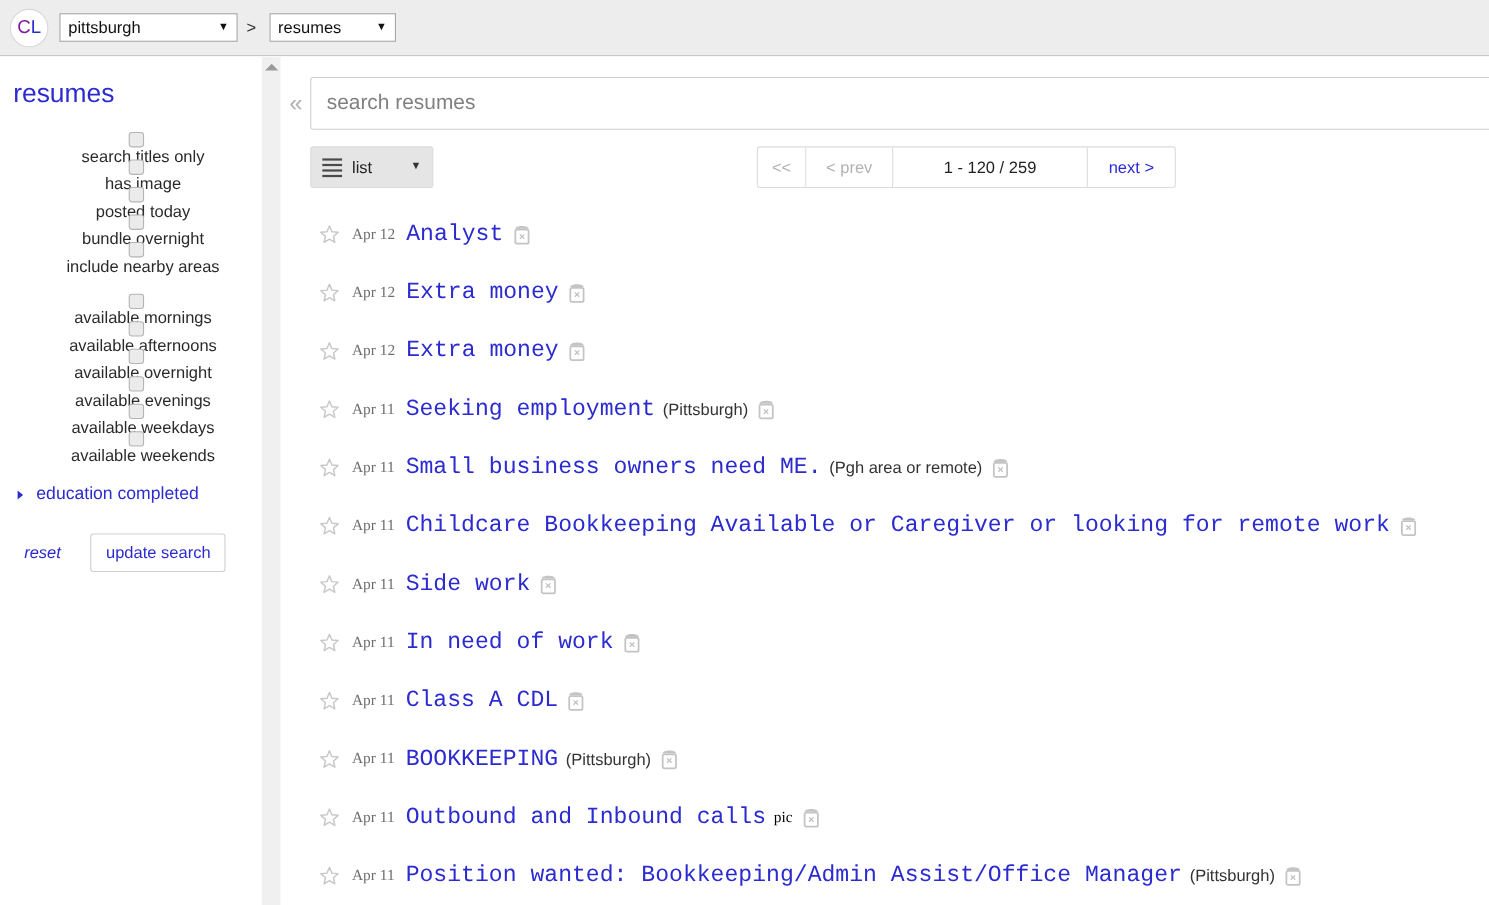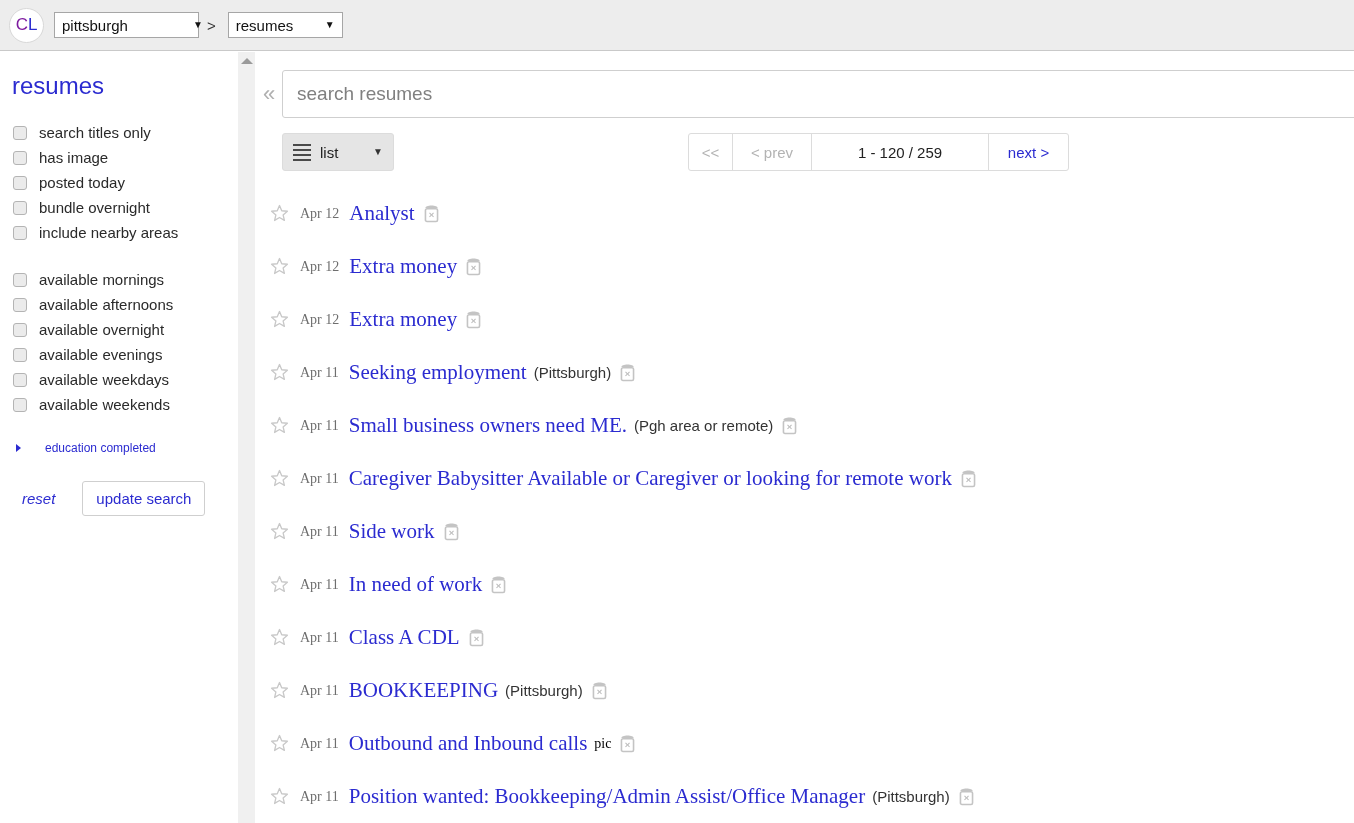--- a/index.html
+++ b/index.html
@@ -58,21 +58,21 @@
     color: #111;
     padding: 0 7px;
   }
   .hdr-select .caret {
     margin-left: auto;
     padding-left: 18px;
     font-size: 10px;
     color: #111;
     line-height: 1;
   }
-  #sel-area { width: 145px; gap: 47px; }
+  #sel-area { width: 162px; gap: 47px; }
   #sel-cat  { width: 115px; }
   .hdr-gt {
     margin-left: 8px;
     margin-right: 2px;
     font-size: 15px;
     color: #333;
   }
 
   
   #sidebar {
@@ -89,20 +89,21 @@
     margin: 20px 0 0 12px;
     font-weight: normal;
   }
   .filter-group { margin-top: 20px; }
   .filter-group.second { margin-top: 22px; }
   .filter-row {
     display: flex;
     align-items: center;
     height: 25px;
     padding-left: 13px;
+    flex-direction: column;
   }
   .cb {
     width: 14px; height: 14px;
     border: 1px solid #b4b4b4;
     border-radius: 3px;
     background: #ebebeb;
     box-sizing: border-box;
     flex: 0 0 auto;
   }
   .filter-row .lbl {
@@ -117,23 +118,23 @@
     margin-top: 24px;
   }
   #education-row .tri {
     width: 0; height: 0;
     border-left: 5px solid #2b2bd0;
     border-top: 4px solid transparent;
     border-bottom: 4px solid transparent;
     flex: 0 0 auto;
   }
   #education-row .lbl {
-    margin-left: 24px;
+    margin-left: 12px;
     color: #2b2bd0;
-    font-size: 12px;
+    font-size: 16px;
   }
   #sidebar-actions {
     display: flex;
     align-items: center;
     margin-top: 26px;
     padding-left: 22px;
   }
   #reset-link {
     color: #2b2bd0;
     font-size: 15px;
@@ -268,42 +269,42 @@
   }
   #paginator > div:last-child { border-right: none; }
   #page-first { width: 44px; color: #b3b3b3; cursor: default; }
   #page-prev  { width: 79px; color: #b3b3b3; cursor: default; }
   #page-range { width: 177px; color: #222; }
   #page-next  { width: 79px; color: #2b2bd0; cursor: pointer; }
 
   
   #results {
     margin-top: 16px;
-    padding-left: 14px;
+    padding-left: 34px;
   }
   .result-row {
     display: flex;
     align-items: center;
     height: 53px;
   }
   .star-icon {
     width: 19px; height: 19px;
     flex: 0 0 auto;
     cursor: pointer;
   }
   .result-date {
     margin-left: 11px;
     font-family: "Liberation Serif", serif;
     font-size: 14px;
     color: #6e6e6e;
     flex: 0 0 auto;
   }
   .result-title {
     margin-left: 10px;
-    font-family: Liberation Serif, serif;
+    font-family: Liberation Mono, monospace;
     font-size: 21px;
     color: #2b2bd0;
     cursor: pointer;
     white-space: nowrap;
   }
   .result-hood {
     margin-left: 7px;
     font-family: "Liberation Sans", sans-serif;
     font-size: 15px;
     color: #333333;
@@ -497,21 +498,21 @@
           <path d="M2.5 4.2 C2.5 2.4 5.2 1.4 9 1.4 C12.8 1.4 15.5 2.4 15.5 4.2 Z" fill="#c4c4c4"></path>
           <rect x="2.6" y="5.0" width="12.8" height="13.4" rx="1.6" fill="none" stroke="#c4c4c4" stroke-width="1.7"></rect>
           <text x="9" y="14.6" text-anchor="middle" font-size="10" font-weight="bold" font-family="Liberation Sans, sans-serif" fill="#bdbdbd">×</text>
         </svg>
       </div>
       <div class="result-row">
         <svg viewBox="0 0 20 20" class="star-icon">
           <path d="M10 1.6 L12.35 7.1 L18.3 7.6 L13.8 11.5 L15.15 17.3 L10 14.2 L4.85 17.3 L6.2 11.5 L1.7 7.6 L7.65 7.1 Z" fill="none" stroke="#c8c8c8" stroke-width="1.4" stroke-linejoin="round"></path>
         </svg>
         <span class="result-date">Apr 11</span>
-        <span class="result-title">Caregiver Babysitter Available or Caregiver or looking for remote work</span>
+        <span class="result-title">Childcare Bookkeeping Available or Caregiver or looking for remote work</span>
         <svg viewBox="0 0 18 20" class="banish-icon">
           <path d="M2.5 4.2 C2.5 2.4 5.2 1.4 9 1.4 C12.8 1.4 15.5 2.4 15.5 4.2 Z" fill="#c4c4c4"></path>
           <rect x="2.6" y="5.0" width="12.8" height="13.4" rx="1.6" fill="none" stroke="#c4c4c4" stroke-width="1.7"></rect>
           <text x="9" y="14.6" text-anchor="middle" font-size="10" font-weight="bold" font-family="Liberation Sans, sans-serif" fill="#bdbdbd">×</text>
         </svg>
       </div>
       <div class="result-row">
         <svg viewBox="0 0 20 20" class="star-icon">
           <path d="M10 1.6 L12.35 7.1 L18.3 7.6 L13.8 11.5 L15.15 17.3 L10 14.2 L4.85 17.3 L6.2 11.5 L1.7 7.6 L7.65 7.1 Z" fill="none" stroke="#c8c8c8" stroke-width="1.4" stroke-linejoin="round"></path>
         </svg>

